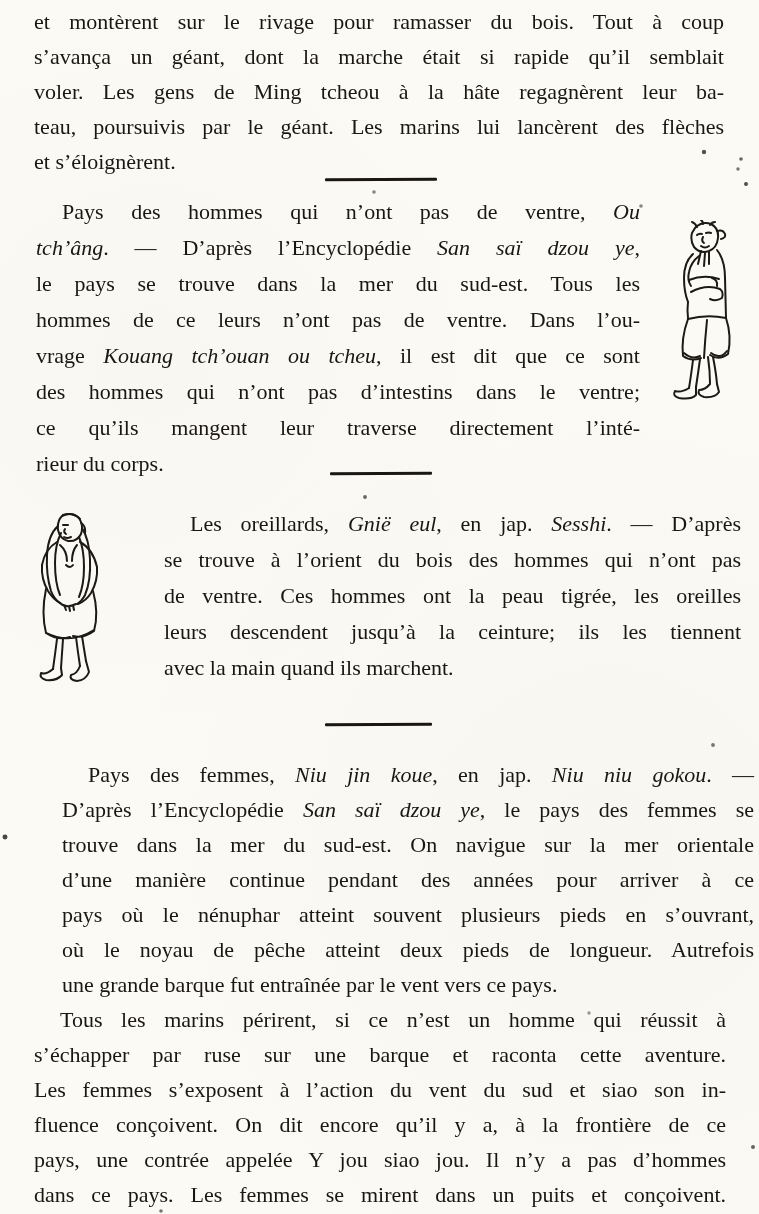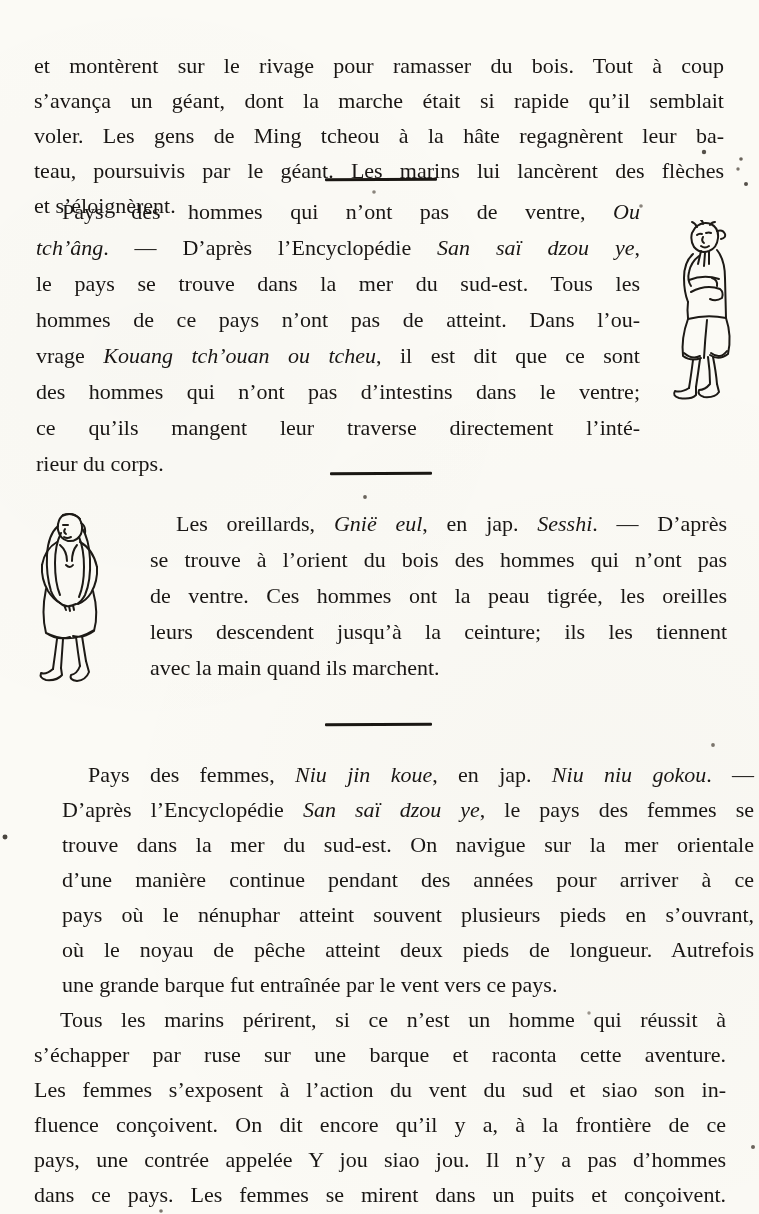--- a/index.html
+++ b/index.html
@@ -11,23 +11,23 @@
       radial-gradient(circle at 80% 70%, rgba(60,50,30,0.02), transparent 50%);
     font-family:"Liberation Serif","DejaVu Serif",serif;
     color:#191614;
   }
   .para{position:absolute;font-size:22px;line-height:36px;}
   .line{text-align:justify;text-align-last:justify;white-space:normal;}
   .line.left{text-align-last:left;}
   .line.indent{text-indent:26px;}
   .it{font-style:italic;}
   .bd{font-weight:normal;}
-  #para-giant{left:34px;top:4px;width:690px;line-height:35px;margin-top:44px;}
+  #para-giant{left:34px;top:4px;width:690px;line-height:35px;}
   #para-ventre{left:36px;top:194px;width:604px;}
-  #para-oreillards{left:150px;top:506px;width:577px;}
+  #para-oreillards{left:164px;top:506px;width:577px;}
   #para-femmes{left:34px;top:757px;width:692px;line-height:35px;margin-left:28px;}
   #para-marins{left:34px;top:1002px;width:692px;line-height:35px;}
   .rule{position:absolute;height:3px;background:#1a1713;border-radius:1px;transform:rotate(-0.3deg);}
   #rule-1{left:325px;top:178px;width:112px;}
   #rule-2{left:330px;top:472px;width:102px;}
   #rule-3{left:325px;top:723px;width:107px;}
   figure{margin:0;position:absolute;}
   #fig-ventre{left:664px;top:220px;width:84px;height:192px;}
   #fig-oreillard{left:33px;top:511px;width:76px;height:176px;}
   figure svg{width:100%;height:100%;}
@@ -50,21 +50,21 @@
       <div class="line"><span>teau, poursuivis par le géant. Les marins lui lancèrent des flèches</span></div>
       <div class="line left"><span>et s’éloignèrent.</span></div>
     </section>
 
   <div class="rule" id="rule-1"></div>
 
   <section class="para" id="para-ventre">
       <div class="line indent"><span class="bd">Pays des hommes qui n’ont pas de ventre, </span><span class="it">Ou</span></div>
       <div class="line"><span class="it">tch’âng</span><span>. — D’après l’Encyclopédie </span><span class="it">San saï dzou ye</span><span>,</span></div>
       <div class="line"><span>le pays se trouve dans la mer du sud-est. Tous les</span></div>
-      <div class="line"><span>hommes de ce pays n’ont pas de atteint. Dans l’ou-</span></div>
+      <div class="line"><span>hommes de ce leurs n’ont pas de ventre. Dans l’ou-</span></div>
       <div class="line"><span>vrage </span><span class="it">Kouang tch’ouan ou tcheu</span><span>, il est dit que ce sont</span></div>
       <div class="line"><span>des hommes qui n’ont pas d’intestins dans le ventre;</span></div>
       <div class="line"><span>ce qu’ils mangent leur traverse directement l’inté-</span></div>
       <div class="line left"><span>rieur du corps.</span></div>
     </section>
 
   <figure id="fig-ventre">
     <svg viewBox="0 0 84 192">
       <path d="M31 8 Q38 1 47 4 Q55 8 54 18 Q53 28 45 31 Q36 34 30 27 Q26 20 28 13 Z"></path>
       <path d="M33 7 Q31 3 28 2 M39 4 Q39 1 37 0 M46 5 Q48 2 51 2 M53 11 Q59 9 61 14 Q62 18 57 19"></path>

